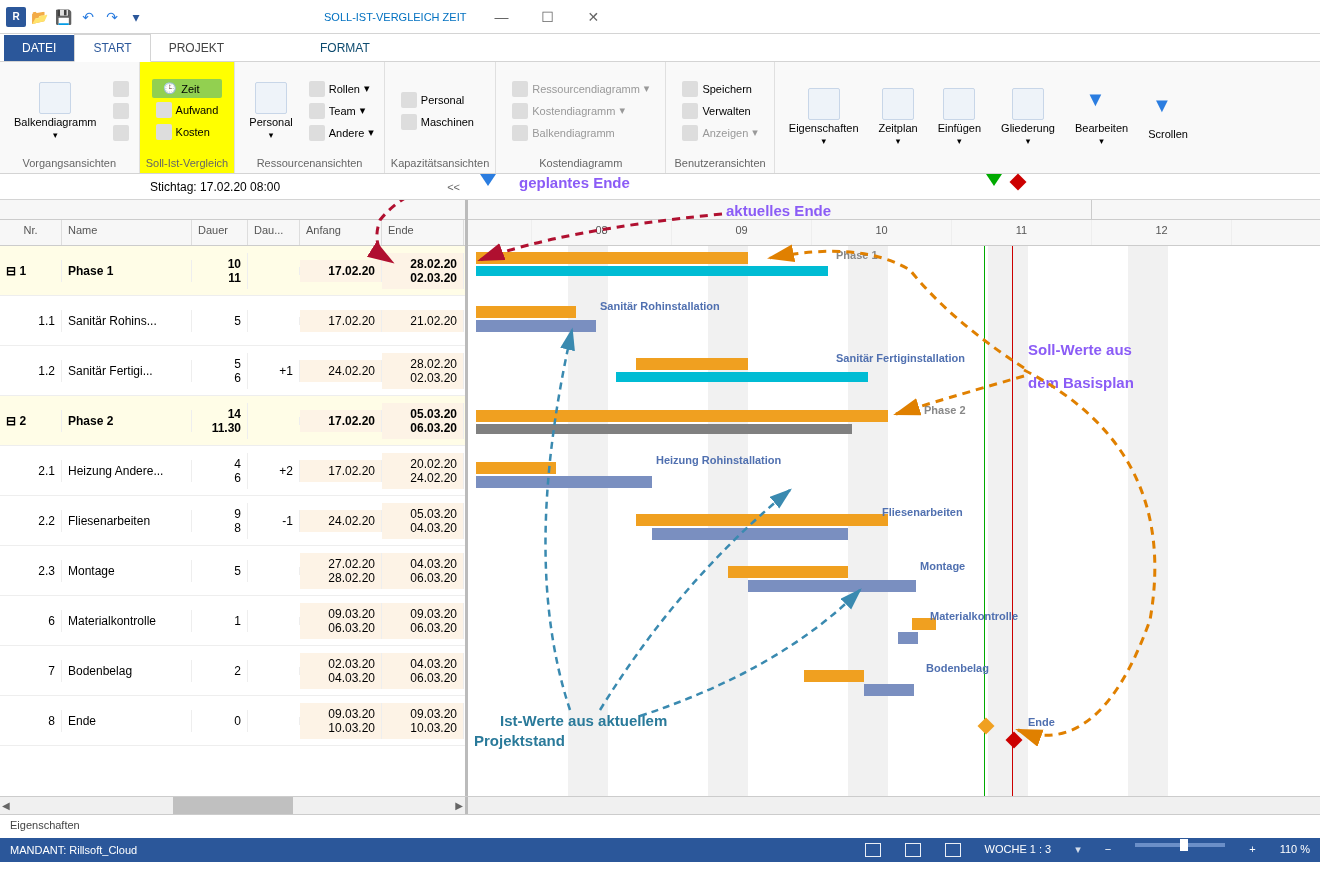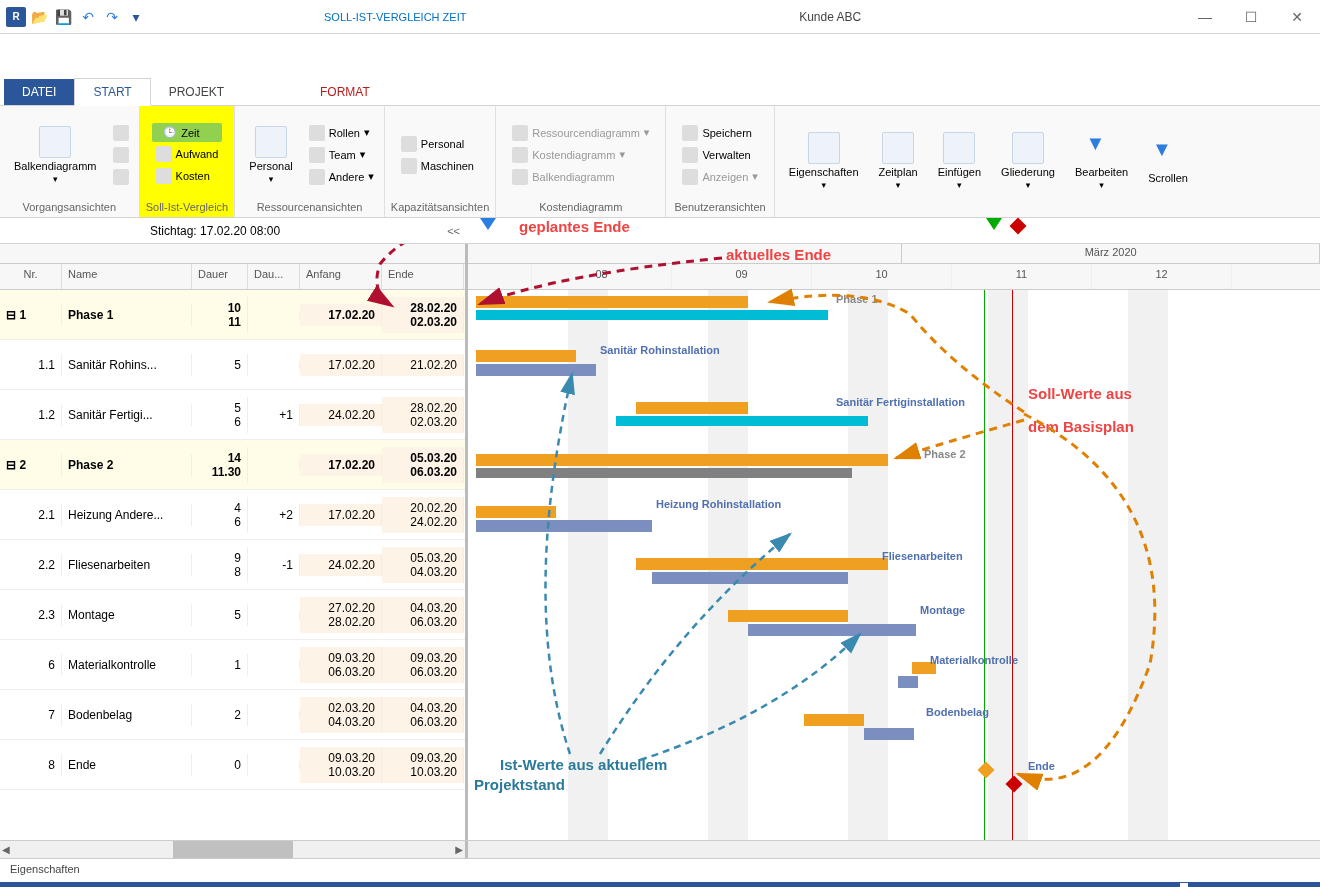--- a/index.html
+++ b/index.html
@@ -9,25 +9,25 @@
 .titlebar { height: 34px; background: #fff; display: flex; align-items: center; border-bottom: 1px solid #d4d4d4; }
 .qat { display: flex; align-items: center; gap: 4px; padding: 0 6px; }
 .qat-icon { width: 20px; height: 20px; display: flex; align-items: center; justify-content: center; font-size: 14px; color: #2b579a; cursor: pointer; }
 .app-icon { background: #2b579a; color: #fff; width: 20px; height: 20px; display: flex; align-items: center; justify-content: center; font-size: 10px; font-weight: bold; border-radius: 2px; }
 .context-tab { margin-left: 160px; color: #0070c0; font-size: 11px; padding: 6px 12px; }
 .window-title { flex: 1; text-align: center; font-size: 12px; color: #444; }
 .win-controls { display: flex; }
 .win-btn { width: 46px; height: 30px; display: flex; align-items: center; justify-content: center; color: #666; cursor: pointer; font-size: 14px; }
 
 
-.ribbon-tabs { height: 28px; display: flex; align-items: flex-end; border-bottom: 1px solid #d4d4d4; padding-left: 4px; margin-top: 44px; }
+.ribbon-tabs { height: 28px; display: flex; align-items: flex-end; border-bottom: 1px solid #d4d4d4; padding-left: 4px; }
 .ribbon-tab { padding: 6px 18px; font-size: 12px; cursor: pointer; color: #444; }
 .ribbon-tab.file { background: #2b579a; color: #fff; }
 .ribbon-tab.active { border: 1px solid #d4d4d4; border-bottom: 1px solid #fff; color: #2b579a; margin-bottom: -1px; background:#fff; }
-.ribbon-tab.context { color: #b91c1c; margin-left: 60px; }
+.ribbon-tab.context { color: #0c4a6e; margin-left: 60px; }
 
 
 .ribbon { height: 112px; background: #f9f9f9; border-bottom: 1px solid #d4d4d4; display: flex; }
 .ribbon-group { border-right: 1px solid #e0e0e0; padding: 4px 6px 0 6px; display: flex; flex-direction: column; }
 .ribbon-group-body { display: flex; flex: 1; gap: 4px; }
 .ribbon-group-label { font-size: 11px; color: #666; text-align: center; padding: 2px 0 4px 0; white-space: nowrap; }
 .ribbon-bigbtn { display: flex; flex-direction: column; align-items: center; justify-content: center; padding: 4px 8px; cursor: pointer; gap: 2px; }
 .ribbon-bigbtn .icn { width: 32px; height: 32px; background: #eef3f9; border: 1px solid #c8d6e8; border-radius: 2px; }
 .ribbon-bigbtn span { font-size: 11px; white-space: nowrap; }
 .ribbon-stack { display: flex; flex-direction: column; justify-content: center; gap: 2px; }
@@ -76,21 +76,21 @@
 .bar-cyan { background: #00bcd4; }
 .bar-gray { background: #808080; }
 .bar-label { position: absolute; font-size: 11px; color: #5070b0; font-weight: bold; white-space: nowrap; }
 .phase-label { color:#888; }
 .weekend-shade { position:absolute; top:0; bottom:0; background:#f1f1f1; }
 .today-line-g { position:absolute; top:0; bottom:0; width:1px; background:#0a0; }
 .today-line-r { position:absolute; top:0; bottom:0; width:1px; background:#c00; }
 
 
 .anno { position: absolute; font-size: 15px; font-weight: bold; pointer-events: none; }
-.anno-red { color: #ef4444; }
+.anno-red { color: #8b5cf6; }
 .anno-blue { color: #2a7a9a; }
 
 
 .marker-vblue { width:0; height:0; border-left:8px solid transparent; border-right:8px solid transparent; border-top:12px solid #2b7de0; position:absolute; }
 .marker-dgreen { width:0; height:0; border-left:8px solid transparent; border-right:8px solid transparent; border-top:12px solid #0a0; position:absolute; }
 .marker-dred { width:12px; height:12px; background:#c00; transform:rotate(45deg); position:absolute; }
 .marker-dorange { width:12px; height:12px; background:#f0a020; transform:rotate(45deg); position:absolute; }
 
 
 .hscroll { height: 18px; border-top: 1px solid #ccc; background: #f0f0f0; display:flex; }
@@ -113,21 +113,20 @@
 <div class="titlebar">
   <div class="qat">
     <div class="qat-icon app-icon">R</div>
     <div class="qat-icon" style="color:#e8a33d">📂</div>
     <div class="qat-icon" style="color:#6a4aa0">💾</div>
     <div class="qat-icon" style="color:#2b7de0">↶</div>
     <div class="qat-icon" style="color:#2b7de0">↷</div>
     <div class="qat-icon">▾</div>
   </div>
   <div class="context-tab">SOLL-IST-VERGLEICH ZEIT</div>
-  <div class="window-title">Kunde ABC</div>
   <div class="win-controls">
     <div class="win-btn">—</div>
     <div class="win-btn">☐</div>
     <div class="win-btn">✕</div>
   </div>
 </div>
 
 <div class="ribbon-tabs">
   <div class="ribbon-tab file">DATEI</div>
   <div class="ribbon-tab active">START</div>
@@ -428,21 +427,20 @@
             <span>09.03.20</span>
             <span>10.03.20</span>
           </div>
         </div>
       </div>
   </div>
 
   <div class="gantt-pane">
     <div class="gantt-timescale-top" id="tsTop">
         <div class="gantt-month" style="width: 624px;"></div>
-        <div class="gantt-month" style="width: 600px;">März 2020</div>
       </div>
     <div class="gantt-timescale-bot" id="tsBot">
         <div class="gantt-week" style="width: 64px;"></div>
         <div class="gantt-week" style="width: 140px;">08</div>
         <div class="gantt-week" style="width: 140px;">09</div>
         <div class="gantt-week" style="width: 140px;">10</div>
         <div class="gantt-week" style="width: 140px;">11</div>
         <div class="gantt-week" style="width: 140px;">12</div>
       </div>
     <div class="gantt-body" id="gbody">

